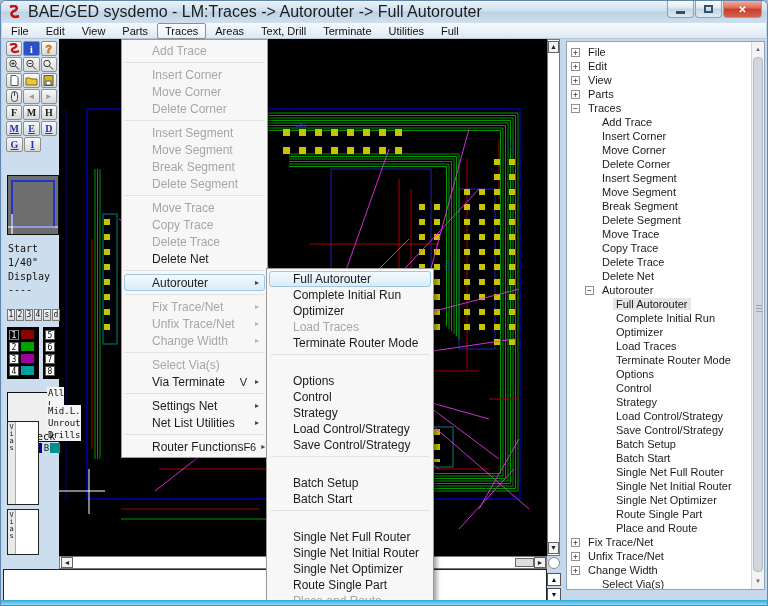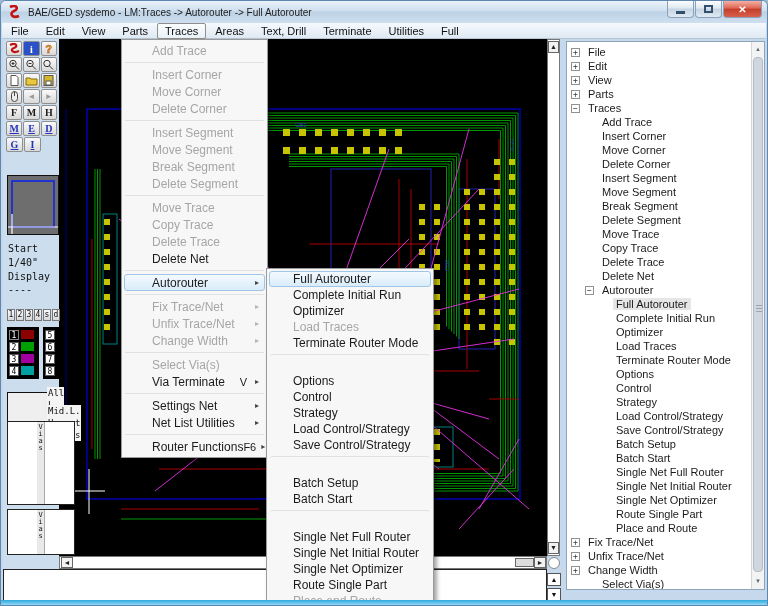--- a/index.html
+++ b/index.html
@@ -6,21 +6,21 @@
   html,body { width:768px; height:606px; background:#9db8d2; font-family:"Liberation Sans",sans-serif; }
   #win { position:absolute; left:0; top:0; width:768px; height:606px; background:#c6d9ec;
          border:1px solid #5f87ad; border-radius:6px 6px 0 0; overflow:hidden; }
   .bottom-edge { position:absolute; left:0; right:0; bottom:0; height:5px;
          background:linear-gradient(#2fa7dd,#8fd9f5); z-index:40; }
 
   
   #titlebar { position:absolute; left:0; top:0; width:100%; height:22px;
       background:linear-gradient(#eaf2fa,#cfdfee 45%,#bdd2e5 50%,#cedfef); display:flex; align-items:center; }
   #titlebar .appicon { width:16px; height:15px; margin:0 5px 0 6px; }
-  #titlebar .ttl { font-size:10px; color:#1c1c1c; }
+  #titlebar .ttl { font-size:16px; color:#1c1c1c; }
   .winbtns { position:absolute; right:5px; top:0; display:flex; }
   .wbtn { height:17px; border:1px solid #8aa3bb; border-top:none; border-radius:0 0 4px 4px;
       background:linear-gradient(#fdfeff,#dde8f1 45%,#c3d4e2 50%,#dfeaf3); display:flex; align-items:center; justify-content:center; margin-left:1px; }
   .wbtn.min,.wbtn.max { width:27px; }
   .wbtn.close { width:39px; background:linear-gradient(#f2b0a4,#e06552 45%,#c33f2c 50%,#d8604b); color:#fff; font-size:10px; font-weight:bold; }
   .glyph-min { width:9px; height:3px; background:#33506b; margin-top:6px; }
   .glyph-max { width:9px; height:8px; border:2px solid #33506b; }
 
   
   #menubar { position:absolute; left:1px; top:22px; width:764px; height:16px;
@@ -86,21 +86,21 @@
   .drow:last-child { border-bottom:none; }
   .dlab { width:37px; font:9px/12px "DejaVu Sans Mono",monospace; color:#111; padding-left:1px; background:#f4f4f4;}
   .dsw { width:13px; height:11px; }
   #bestueck { position:absolute; left:4px; top:392px; }
   #bestueck .hdr { font:10px/11px "DejaVu Sans Mono",monospace; color:#111;}
   #bestueck .brow { display:flex; margin-top:1px;}
   .bcell { display:flex; align-items:center; margin-right:2px;}
   .bnum { font:9px/10px "DejaVu Sans Mono",monospace; color:#111;}
   .bsw { width:10px; height:10px; margin-left:1px;}
   #bnote { font:8px/9px "DejaVu Sans Mono",monospace; color:#111; margin-left:12px;}
-  .viabox { position:absolute; left:4px; width:68px; background:#fff; border:1px solid #222; display:flex;justify-content:center;}
+  .viabox { position:absolute; left:4px; width:32px; background:#fff; border:1px solid #222; display:flex;}
   .vlabel { width:8px; font:7px "DejaVu Sans Mono",monospace; line-height:7px; word-break:break-all;
       color:#111; background:#e9e9e9; border-right:1px solid #aaa; text-align:center; padding-top:2px;}
 
   
   .menu { position:absolute; background:#f7f7f7; border:1px solid #9a9a9a; box-shadow:3px 3px 4px rgba(0,0,0,.35);
       padding:2px 0; font-size:12px; }
   #traces-menu { left:120px; top:38px; width:147px; z-index:20; }
   #auto-menu   { left:265px; top:267px; width:168px; z-index:21; }
   .mi { height:17px; display:flex; align-items:center; padding:0 5px 0 27px; margin:0 2px; border:1px solid transparent; border-radius:3px; white-space:nowrap;}
   #auto-menu .mi { height:16px; padding-left:23px; }

